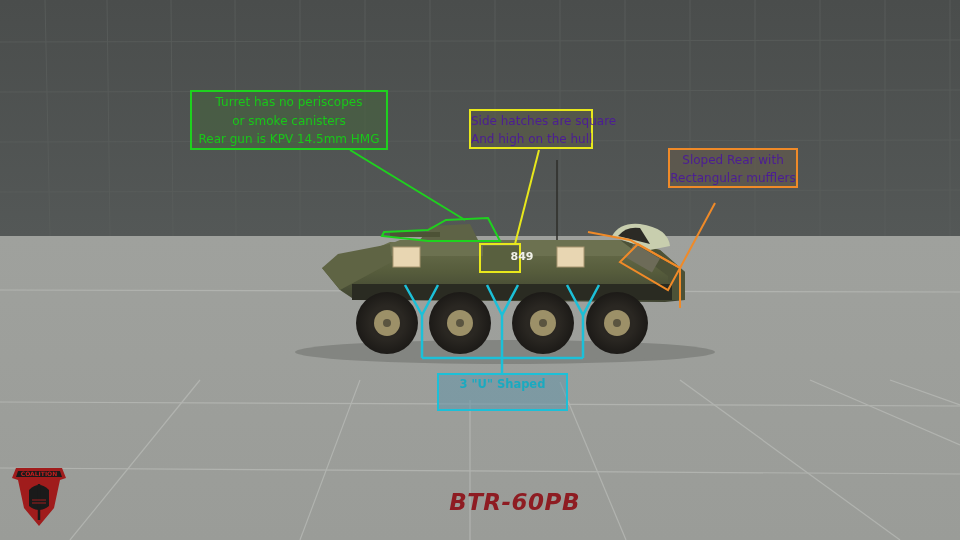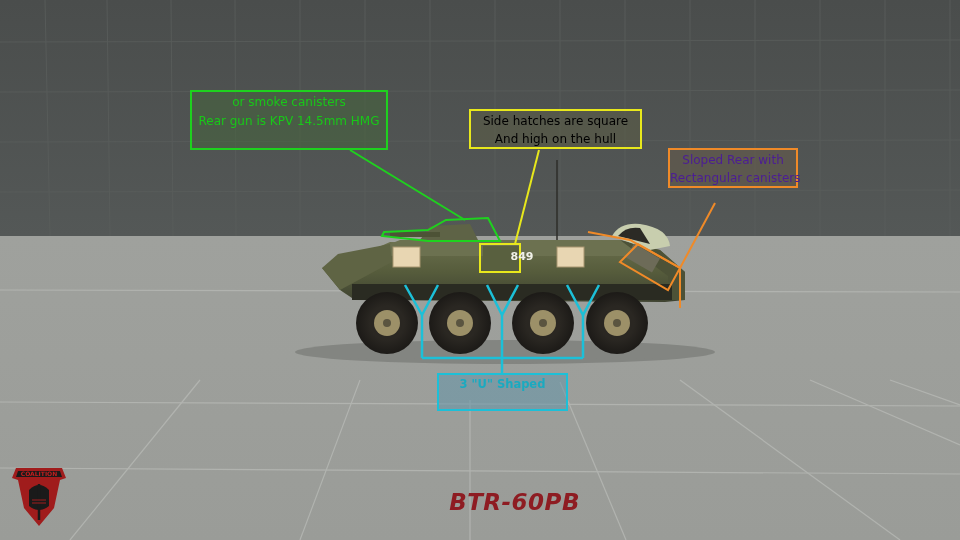--- a/index.html
+++ b/index.html
@@ -10,21 +10,21 @@
     position: absolute;
     text-align: center;
     font-family: "DejaVu Sans", sans-serif;
     font-size: 12px;
     line-height: 21px;
     border: 2px solid;
     white-space: nowrap;
   }
   .callout span { display: block; }
   #callout-turret { left: 190px; top: 90px; width: 198px; height: 60px; border-color: #1ed21e; background: rgba(70,100,60,0.55); color: #18c818; line-height: 18.5px; padding-top: 1px; }
-  #callout-hatches { left: 469px; top: 109px; width: 173px; height: 40px; border-color: #e8e81c; background: rgba(90,92,70,0.6); color: #000000; line-height: 18px; padding-top: 1px; }
+  #callout-hatches { left: 469px; top: 109px; width: 124px; height: 40px; border-color: #e8e81c; background: rgba(90,92,70,0.6); color: #4c1d95; line-height: 18px; padding-top: 1px; }
   #callout-rear { left: 668px; top: 148px; width: 130px; height: 40px; border-color: #f08a28; background: rgba(100,90,75,0.6); color: #4c1d95; line-height: 18px; padding-top: 1px; }
   #callout-footholds { left: 437px; top: 373px; width: 131px; height: 38px; border-color: #1cc0d8; background: rgba(100,150,170,0.55); color: #1aaac0; font-weight: bold; line-height: 17px; padding-top: 1px; font-size: 11.5px; }
   #vehicle-title {
     position: absolute; left: 380px; top: 489px; width: 200px; text-align: right;
     font-family: "DejaVu Sans", sans-serif; font-weight: bold; font-style: italic;
     font-size: 23px; color: #8e1c22; letter-spacing: 0.5px;
   }
   #coalition-logo { position: absolute; left: 10px; top: 462px; width: 58px; height: 68px; }
 </style>
 </head>
@@ -157,32 +157,33 @@
     <line x1="422" y1="315" x2="422" y2="358"></line>
     <line x1="502" y1="315" x2="502" y2="373"></line>
     <line x1="583" y1="315" x2="583" y2="358"></line>
     <line x1="422" y1="358" x2="583" y2="358"></line>
   </g>
 </svg>
 
 <div style="position:absolute;left:484px;top:250px;width:36px;text-align:center;font-family:'DejaVu Sans',sans-serif;font-weight:bold;font-size:11px;color:#f0f0e8;margin-left:20px;">849</div>
 
 <div class="callout" id="callout-turret">
+  <span>Turret has no periscopes</span>
   <span>or smoke canisters</span>
   <span>Rear gun is KPV 14.5mm HMG</span>
 </div>
 
 <div class="callout" id="callout-hatches">
   <span>Side hatches are square</span>
   <span>And high on the hull</span>
 </div>
 
 <div class="callout" id="callout-rear">
   <span>Sloped Rear with</span>
-  <span>Rectangular canisters</span>
+  <span>Rectangular mufflers</span>
 </div>
 
 <div class="callout" id="callout-footholds">
   <span>3 "U" Shaped</span>
 </div>
 
 <div id="vehicle-title">BTR-60PB</div>
 
 <div id="coalition-logo">
   <svg width="58" height="68" viewBox="0 0 58 68">

